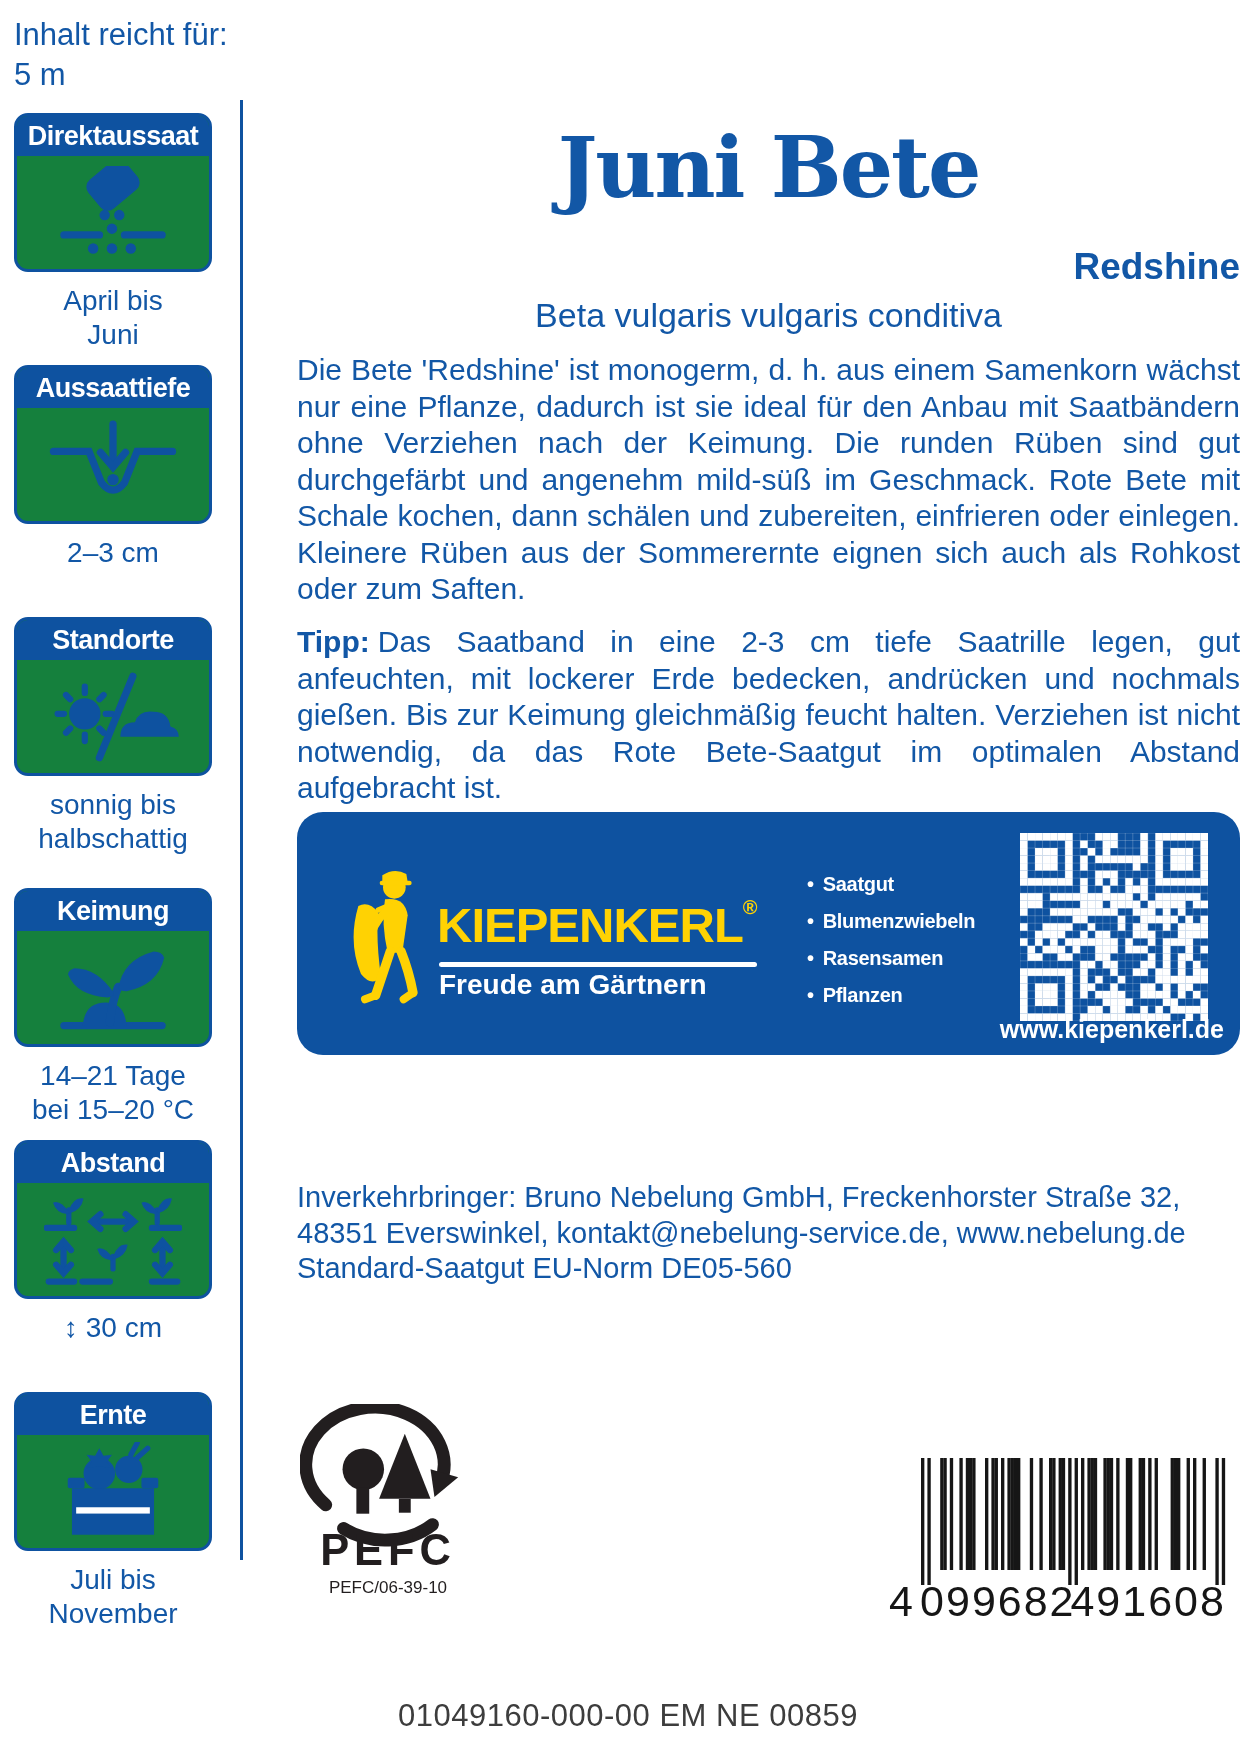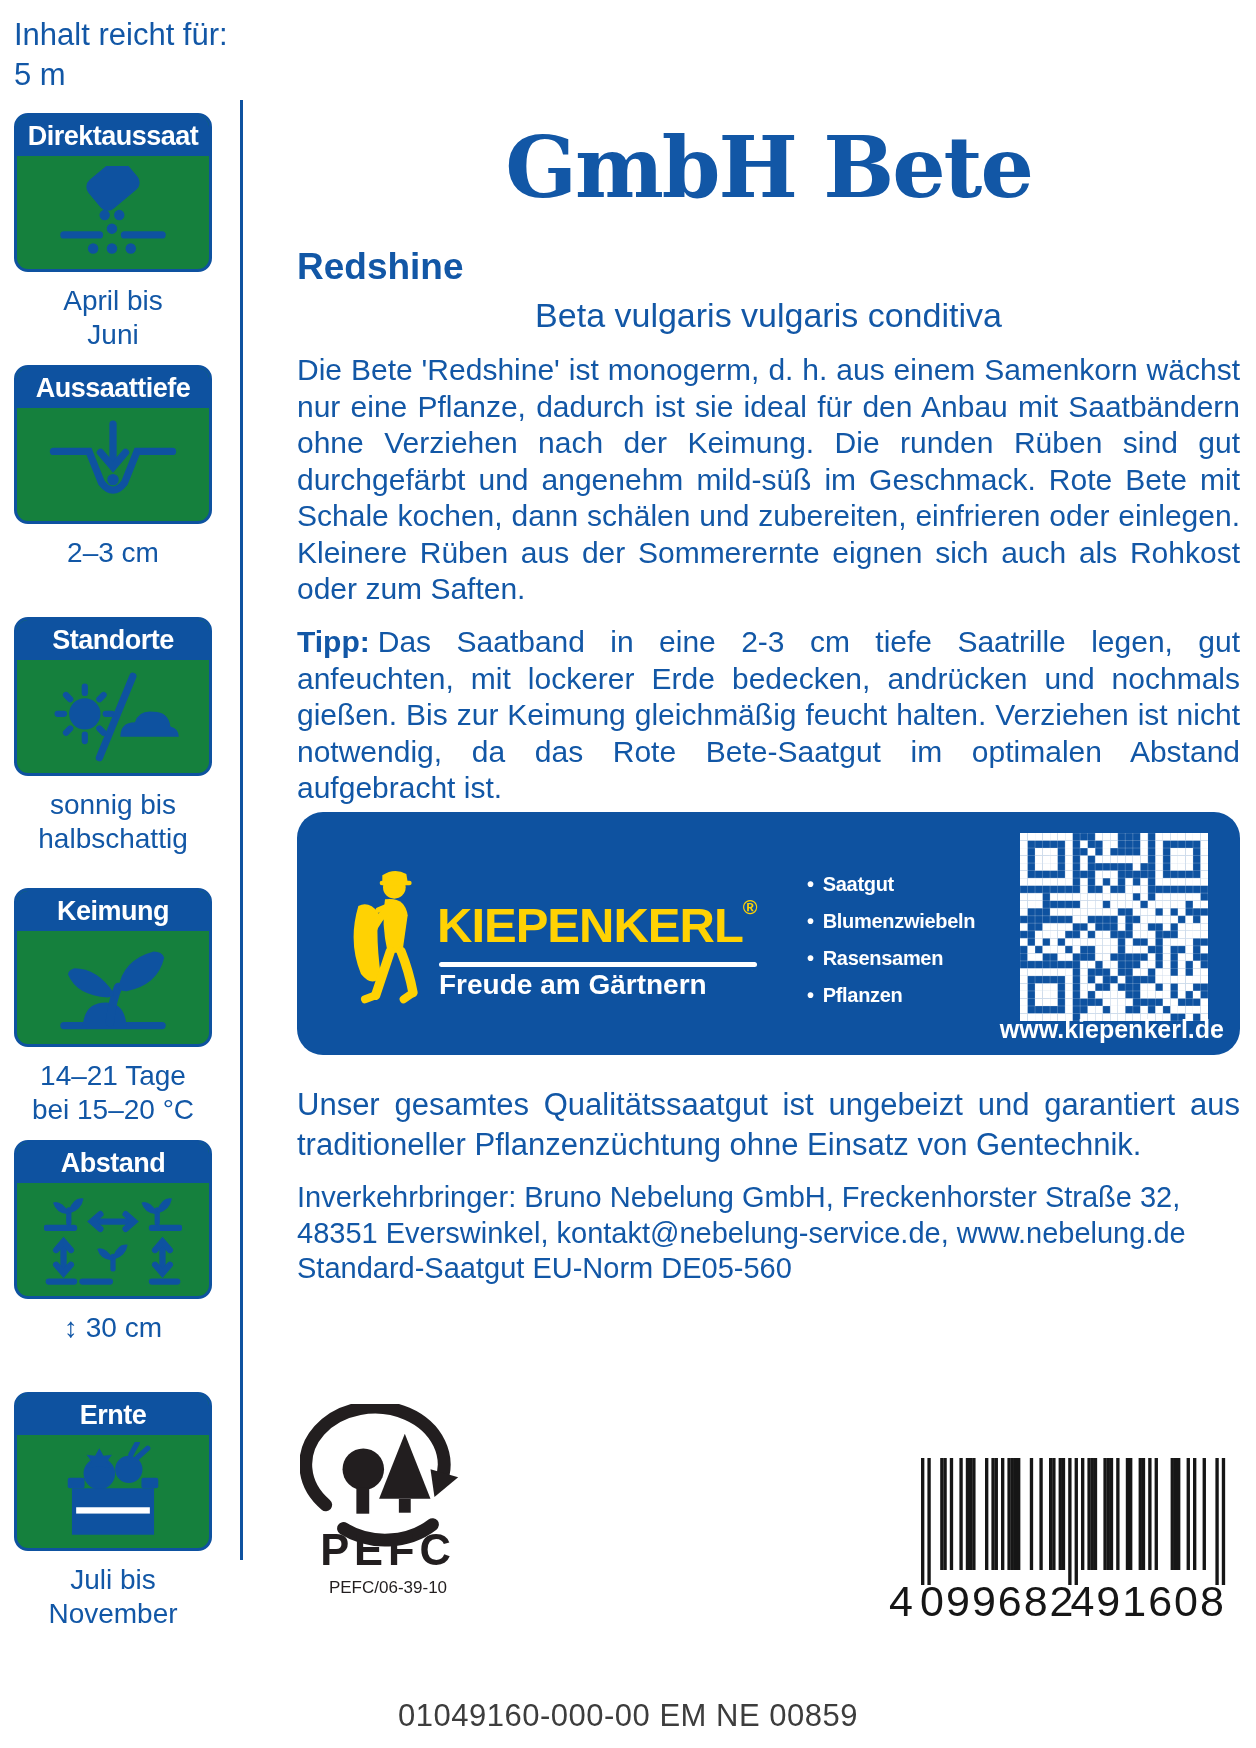--- a/index.html
+++ b/index.html
@@ -18,21 +18,21 @@
   .divider{position:absolute;left:240px;top:100px;width:3px;height:1460px;background:var(--deep);}
   .sb-cell{position:absolute;left:14px;width:198px;}
   .sb-box{border:3px solid var(--deep);border-radius:14px;overflow:hidden;background:#15803d;}
   .sb-head{height:40px;line-height:40px;background:var(--deep);color:#fff;font-weight:700;font-size:27px;text-align:center;letter-spacing:-0.5px;}
   .sb-body{height:113px;display:flex;align-items:center;justify-content:center;}
   .sb-cap{margin-top:12px;text-align:center;font-size:28px;line-height:34px;color:var(--blue);white-space:pre-line;}
   .sb-body svg{display:block;}
   
   .mcol{position:absolute;left:297px;width:943px;}
   .title{top:118px;text-align:center;font-family:"DejaVu Serif",serif;font-weight:700;font-size:84px;letter-spacing:-2px;line-height:100px;}
-  .variety{top:246px;text-align:left;font-size:37px;font-weight:700;}
+  .variety{top:246px;text-align:right;font-size:37px;font-weight:700;}
   .botanical{top:296px;text-align:center;font-size:34px;font-weight:400;}
   .desc{top:352px;font-size:30px;line-height:36.5px;text-align:justify;}
   .tip{top:624px;font-size:30px;line-height:36.5px;text-align:justify;}
   .tiplab{font-weight:700;padding-right:8px;}
   
   .bluebox{position:absolute;left:297px;top:812px;width:943px;height:243px;background:var(--deep);border-radius:26px;}
   .kiep-man{position:absolute;left:52px;top:54px;}
   .kiep-logo{position:absolute;left:140px;top:84px;color:var(--yellow);font-size:49px;font-weight:700;letter-spacing:-1px;white-space:nowrap;}
   .kiep-reg{font-size:20px;vertical-align:28px;}
   .kiep-rule{position:absolute;left:142px;top:150px;width:318px;height:5px;background:#fff;border-radius:3px;}
@@ -205,21 +205,21 @@
             <path d="M26 44 H104 V88 H26 Z"></path>
           </g>
           <rect x="30" y="62" width="70" height="6" fill="#ffffff"></rect>
         </svg>
       </div>
     </div>
     <div class="sb-cap">Juli bis
 November</div>
   </div>
 
-  <div class="mcol title">GmbH Bete</div>
+  <div class="mcol title">Juni Bete</div>
   <div class="mcol variety">Redshine</div>
   <div class="mcol botanical">Beta vulgaris vulgaris conditiva</div>
   <div class="mcol desc">Die Bete 'Redshine' ist monogerm, d. h. aus einem Samenkorn wächst nur eine Pflanze, dadurch ist sie ideal für den Anbau mit Saatbändern ohne Verziehen nach der Keimung. Die runden Rüben sind gut durchgefärbt und angenehm mild-süß im Geschmack. Rote Bete mit Schale kochen, dann schälen und zubereiten, einfrieren oder einlegen. Kleinere Rüben aus der Sommerernte eignen sich auch als Rohkost oder zum Saften.</div>
   <div class="mcol tip"><span class="tiplab">Tipp:</span><span>Das Saatband in eine 2-3 cm tiefe Saatrille legen, gut anfeuchten, mit lockerer Erde bedecken, andrücken und nochmals gießen. Bis zur Keimung gleichmäßig feucht halten. Verziehen ist nicht notwendig, da das Rote Bete-Saatgut im optimalen Abstand aufgebracht ist.</span></div>
 
   <div class="bluebox">
     <svg class="kiep-man" width="80" height="152" viewBox="0 0 60 112">
       <g fill="var(--yellow)">
         <path d="M7 29 Q-1 56 9 80 Q17 90 24 82 Q20 54 22 34 Q15 25 7 29 Z"></path>
         <circle cx="34" cy="15" r="8.5"></circle>
@@ -638,21 +638,20 @@
         <line x1="172.95999999999998" y1="0" x2="172.95999999999998" y2="188" stroke="#ffffff" stroke-width="0.6" opacity="0.35"></line>
         <line x1="0" y1="172.95999999999998" x2="188" y2="172.95999999999998" stroke="#ffffff" stroke-width="0.6" opacity="0.35"></line>
         <line x1="180.48" y1="0" x2="180.48" y2="188" stroke="#ffffff" stroke-width="0.6" opacity="0.35"></line>
         <line x1="0" y1="180.48" x2="188" y2="180.48" stroke="#ffffff" stroke-width="0.6" opacity="0.35"></line>
         <line x1="188" y1="0" x2="188" y2="188" stroke="#ffffff" stroke-width="0.6" opacity="0.35"></line>
         <line x1="0" y1="188" x2="188" y2="188" stroke="#ffffff" stroke-width="0.6" opacity="0.35"></line>
       </svg>
     <div class="website">www.kiepenkerl.de</div>
   </div>
 
-  <div class="mcol quality">Unser gesamtes Qualitätssaatgut ist ungebeizt und garantiert aus traditioneller Pflanzenzüchtung ohne Einsatz von Gentechnik.</div>
   <div class="mcol distrib">Inverkehrbringer: Bruno Nebelung GmbH, Freckenhorster Straße 32,
 48351 Everswinkel, kontakt@nebelung-service.de, www.nebelung.de
 Standard-Saatgut EU-Norm DE05-560</div>
 
   <div class="pefc">
     <svg width="176" height="168" viewBox="0 0 170 170">
       <g stroke="#221e1f" stroke-width="13" fill="none" stroke-linecap="round">
         <path d="M22 102 A70 58 0 1 1 138 80"></path>
         <path d="M130 122 A70 58 0 0 1 40 126"></path>
       </g>

